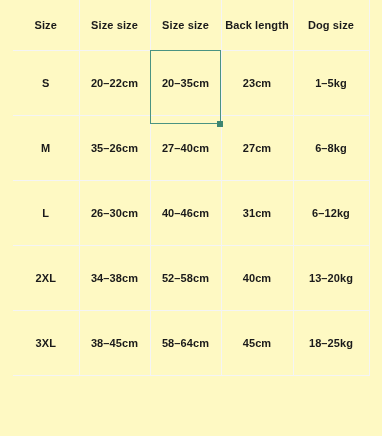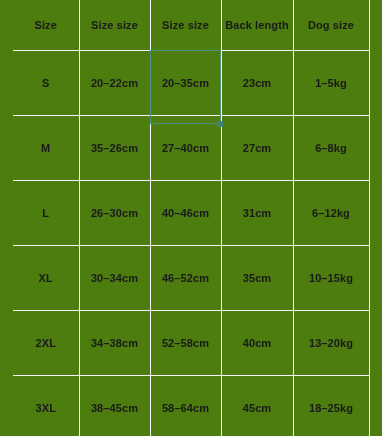--- a/index.html
+++ b/index.html
@@ -11,21 +11,21 @@
     height: 436px;
     background: #ffffff;
     font-family: "Liberation Sans", sans-serif;
     overflow: hidden;
   }
 
   #size-chart {
     position: relative;
     width: 382px;
     height: 436px;
-    background: #4d7c0f;
+    background: #fef9c3;
   }
 
   table.size-table {
     position: absolute;
     left: 13px;
     top: 0px;
     width: 356px;
     border-collapse: collapse;
     table-layout: fixed;
   }
@@ -125,27 +125,20 @@
         <td>6–8kg</td>
       </tr>
       <tr>
         <td>L</td>
         <td>26–30cm</td>
         <td>40–46cm</td>
         <td>31cm</td>
         <td>6–12kg</td>
       </tr>
       <tr>
-        <td>XL</td>
-        <td>30–34cm</td>
-        <td>46–52cm</td>
-        <td>35cm</td>
-        <td>10–15kg</td>
-      </tr>
-      <tr>
         <td>2XL</td>
         <td>34–38cm</td>
         <td>52–58cm</td>
         <td>40cm</td>
         <td>13–20kg</td>
       </tr>
       <tr>
         <td>3XL</td>
         <td>38–45cm</td>
         <td>58–64cm</td>

